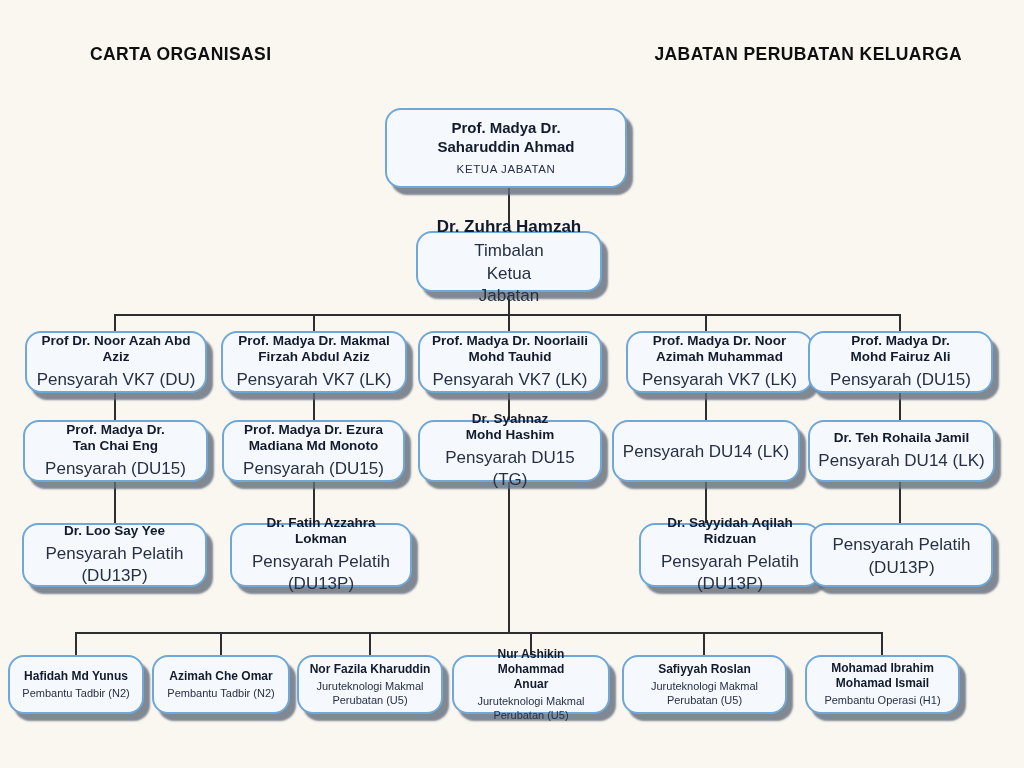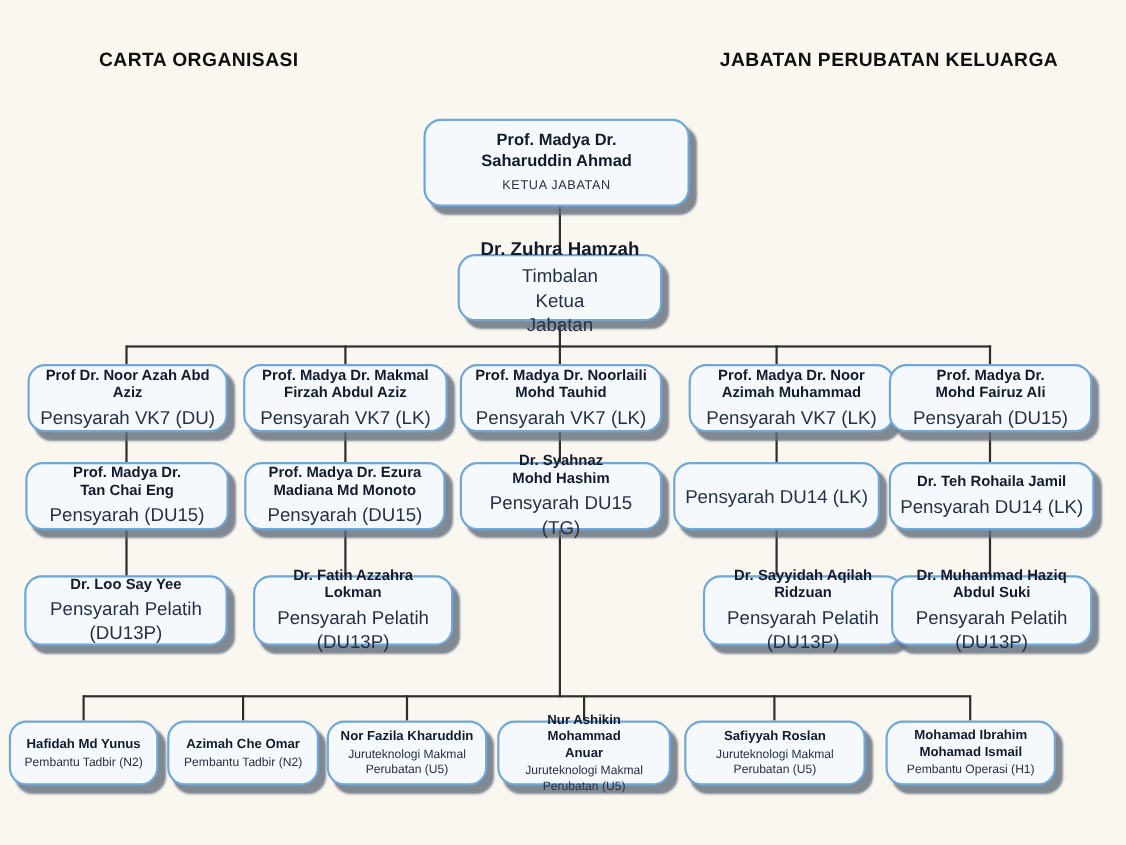--- a/index.html
+++ b/index.html
@@ -161,21 +161,20 @@
   </div>
   <div class="node" style="left:230px;top:523px;width:182px;height:64px;">
     <div class="name">Dr. Fatin Azzahra Lokman</div>
     <div class="role">Pensyarah Pelatih (DU13P)</div>
   </div>
   <div class="node" style="left:611px;top:523px;width:182px;height:64px;margin-left:28px;">
     <div class="name">Dr. Sayyidah Aqilah Ridzuan</div>
     <div class="role">Pensyarah Pelatih (DU13P)</div>
   </div>
   <div class="node" style="left:810px;top:523px;width:183px;height:64px;">
-    <div class="name">Dr. Muhammad Haziq Abdul Suki</div>
     <div class="role">Pensyarah Pelatih (DU13P)</div>
   </div>
 
   <div class="node node-bottom" style="left:8px;top:655px;width:136px;height:59px;">
     <div class="name">Hafidah Md Yunus</div>
     <div class="role">Pembantu Tadbir (N2)</div>
   </div>
   <div class="node node-bottom" style="left:152px;top:655px;width:138px;height:59px;">
     <div class="name">Azimah Che Omar</div>
     <div class="role">Pembantu Tadbir (N2)</div>

